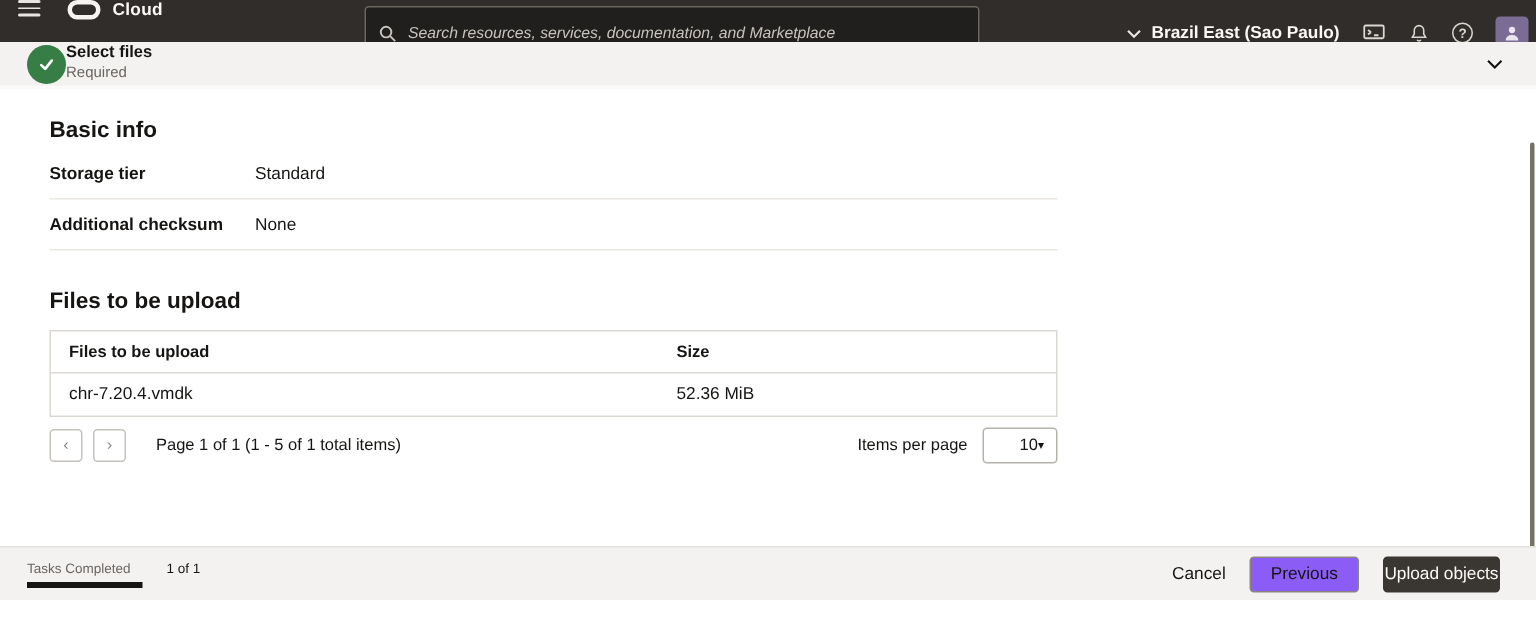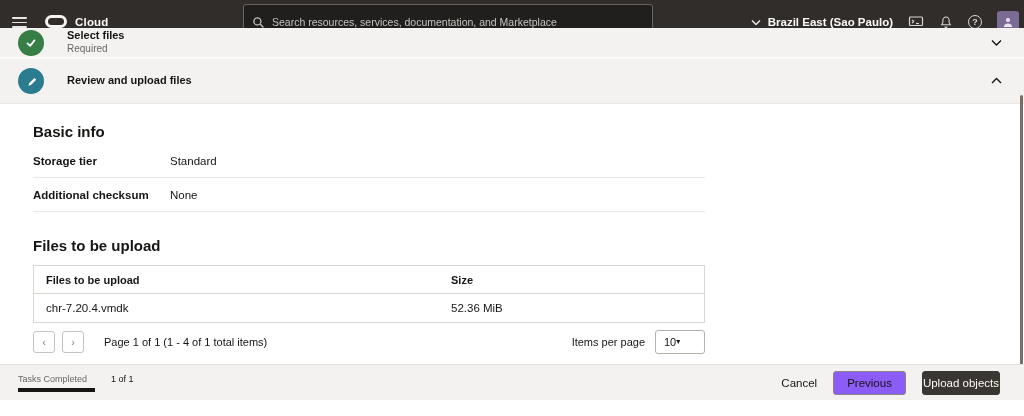--- a/index.html
+++ b/index.html
@@ -1,47 +1,47 @@
 <!DOCTYPE html>
 <html><head>
 <meta charset="utf-8">
 <style>
   * { margin:0; padding:0; box-sizing:border-box; }
   html,body { width:1024px; height:416px; overflow:hidden; }
   body { font-family:"Liberation Sans", sans-serif; background:#fff; color:#161513; }
   .app { position:relative; width:1024px; height:416px; overflow:hidden; }
 
   
-  .topbar { position:relative; height:28px; background:#312D2A; display:flex; align-items:flex-end; padding:0 12px; }
+  .topbar { position:relative; height:28px; background:#312D2A; display:flex; align-items:flex-start; padding:0 12px; }
   .hamburger { width:15px; height:11px; display:flex; flex-direction:column; justify-content:space-between; cursor:pointer; }
   .hamburger span { display:block; height:1.6px; background:#E8E5E2; border-radius:1px; }
   .brand-wrap { display:flex; align-items:center; margin-left:18px; gap:8px; }
   .oracle-o { width:22px; height:13px; border:3px solid #F7F5F2; border-radius:7px; }
   .brand-text { color:#FCFBFA; font-size:11.5px; font-weight:bold; letter-spacing:.2px; }
 
   .search-wrap { position:absolute; left:243px; top:4px; width:410px; height:36px; background:#211F1D;
-    border:1px solid #6A655F; border-radius:3px; display:flex; align-items:center; padding:16px 8px; gap:7px; }
+    border:1px solid #6A655F; border-radius:3px; display:flex; align-items:center; padding:16px 8px; gap:7px;font-style:italic; }
   .search-placeholder { font-size:10.5px; color:#C6C2BD; white-space:nowrap; overflow:hidden; }
 
   .topbar-right { position:absolute; right:5px; top:0; height:44px; display:flex; align-items:center; gap:15px; }
   .region { display:flex; align-items:center; gap:7px; cursor:pointer; }
   .region-label { color:#FBFAF8; font-size:11.5px; font-weight:bold; white-space:nowrap; }
   .tb-icon { display:flex; align-items:center; justify-content:center; cursor:pointer; }
   .help-circle { width:14px; height:14px; border:1.2px solid #D9D6D2; border-radius:50%; color:#D9D6D2;
     font-size:9px; font-weight:bold; display:flex; align-items:center; justify-content:center; }
   .avatar { width:22px; height:22px; border-radius:3px; background:#7B6C96; display:flex; align-items:center; justify-content:center; cursor:pointer; }
 
   
   .step { background:#F4F2F1; display:flex; align-items:center; padding-left:18px; position:relative; cursor:pointer; }
   .step-1 { height:31px; border-bottom:2px solid #FBFAF9; }
   .step-2 { height:45px; border-bottom:1px solid #E9E6E3; }
   .step-badge { width:26px; height:26px; border-radius:50%; flex:0 0 auto; display:flex; align-items:center; justify-content:center; }
   .badge-complete { background:#377D46; }
   .badge-active { background:#2B7C8E; }
-  .step-texts { margin-left:23px; line-height:1.25; }
+  .step-texts { margin-left:0; line-height:1.25; }
   .step-title { font-size:11px; font-weight:bold; color:#161513; }
   .step-subtitle { font-size:10px; color:#6B6662; }
   .step-chevron { position:absolute; right:22px; top:50%; transform:translateY(-50%); display:flex; }
 
   
   .content { padding-left:33px; }
   .section-heading { font-size:15px; font-weight:bold; color:#161513; }
   .h-basic { padding-top:19px; }
   .h-files { padding-top:25px; }
 
@@ -55,21 +55,21 @@
   .t-head { border-bottom:1px solid #DBD8D3; font-weight:bold; font-size:11px; }
   .t-col1 { width:417px; padding-left:12px; flex:0 0 auto; }
   .t-col2 { flex:1; }
 
   .pagination { width:672px; height:37px; display:flex; align-items:center; font-size:11px; color:#161513; }
   .pg-btn { width:22px; height:22px; background:#fff; border:1px solid #C6C2BD; border-radius:3px;
     display:flex; align-items:center; justify-content:center; color:#8B857F; font-size:11px; margin-right:7px; cursor:pointer; }
   .page-text { margin-left:13px; }
   .pg-right { margin-left:auto; display:flex; align-items:center; gap:10px; }
   .ipp-select { width:50px; height:24px; background:#fff; border:1px solid #B5B1AB; border-radius:3px;
-    display:flex; align-items:center; justify-content:flex-start; padding:0 8px; cursor:pointer; }
+    display:flex; align-items:center; justify-content:flex-end; padding:0 8px; cursor:pointer; }
   .ipp-caret { font-size:8px; color:#161513; }
 
   
   .scrollbar-thumb { position:absolute; right:1px; top:95px; width:3px; height:284px; background:#767069; border-radius:2px; cursor:pointer; }
 
   
   .footer { position:absolute; left:0; bottom:16px; width:1024px; height:36px; background:#F4F2F1;
     border-top:1px solid #E4E1DD; display:flex; align-items:center; }
   .tasks { margin-left:18px; }
   .tasks-text { display:flex; align-items:baseline; font-size:9px; }
@@ -153,35 +153,20 @@
       <div class="step-title">Select files</div>
       <div class="step-subtitle">Required</div>
     </div>
     <span class="step-chevron">
       <svg width="11" height="8" viewBox="0 0 11 8" fill="none" stroke="#161513" stroke-width="1.4">
         <polyline points="1,1.5 5.5,6 10,1.5"></polyline>
       </svg>
     </span>
   </div>
 
-  <div class="step step-2">
-    <div class="step-badge badge-active">
-      <svg width="13" height="13" viewBox="0 0 16 16" fill="#FFFFFF">
-        <path d="M4.2 13.2l1.2-3.4 6.2-6.2 2.2 2.2-6.2 6.2z"></path>
-      </svg>
-    </div>
-    <div class="step-texts">
-      <div class="step-title">Review and upload files</div>
-    </div>
-    <span class="step-chevron">
-      <svg width="11" height="8" viewBox="0 0 11 8" fill="none" stroke="#161513" stroke-width="1.4">
-        <polyline points="1,6 5.5,1.5 10,6"></polyline>
-      </svg>
-    </span>
-  </div>
 
   <div class="content">
 
     <h2 class="section-heading h-basic">Basic info</h2>
     <div class="kv-rows">
       <div class="kv-row">
         <span class="kv-label">Storage tier</span>
         <span class="kv-value">Standard</span>
       </div>
       <div class="kv-row">
@@ -203,21 +188,21 @@
       </div>
     </div>
 
     <div class="pagination">
       <span class="pg-btn">
         <span>‹</span>
       </span>
       <span class="pg-btn">
         <span>›</span>
       </span>
-      <span class="page-text">Page 1 of 1 (1 - 4 of 1 total items)</span>
+      <span class="page-text">Page 1 of 1 (1 - 5 of 1 total items)</span>
       <span class="pg-right">
         <span>Items per page</span>
         <span class="ipp-select">
           <span>10</span>
           <span class="ipp-caret">▾</span>
         </span>
       </span>
     </div>
 
   </div>

